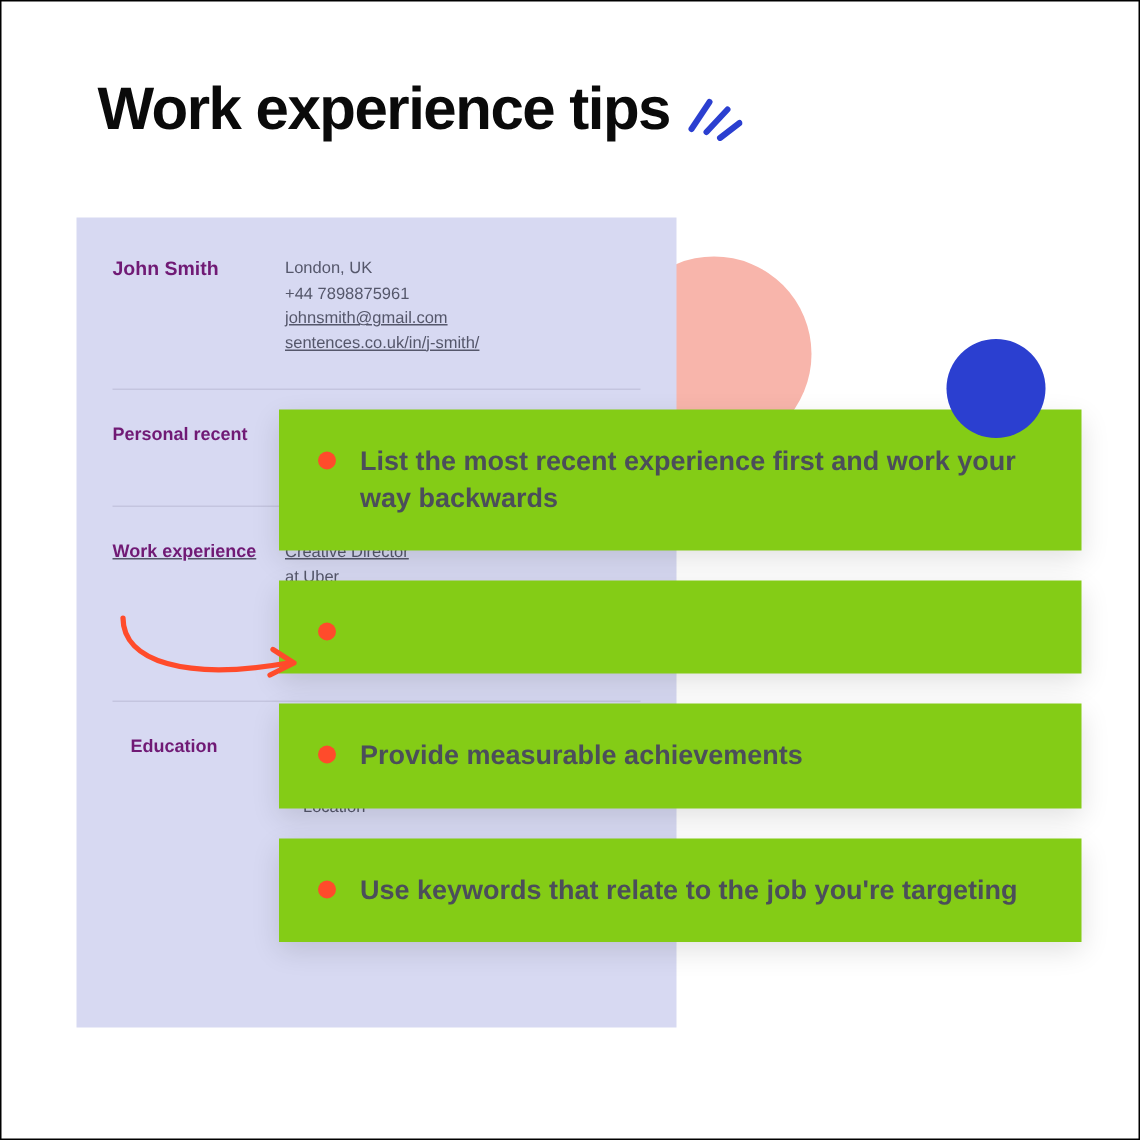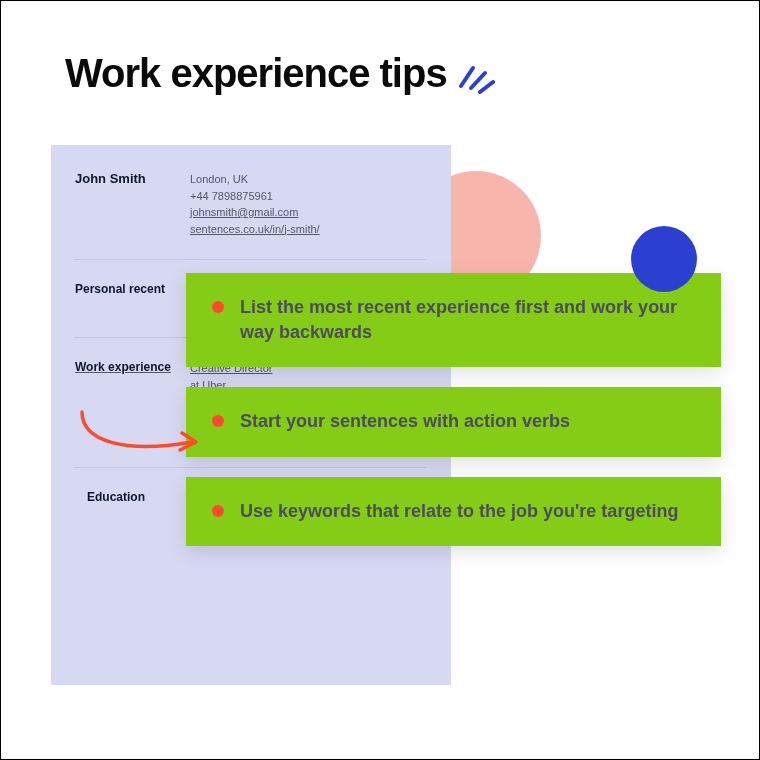--- a/index.html
+++ b/index.html
@@ -51,21 +51,21 @@
     .resume-row {
       display: flex;
       border-bottom: 1px solid rgba(120,120,150,0.2);
       padding: 22px 0;
     }
     .resume-row.first { padding-top: 0; }
     .resume-left {
       width: 115px;
       font-weight: 700;
       font-size: 12px;
-      color: #0f172a;
+      color: #701a75;
       flex-shrink: 0;
     }
     .resume-right {
       flex: 1;
       font-size: 11px;
       line-height: 1.5;
       color: #55576b;
     }
     .resume-right .underlined { text-decoration: underline; }
     .resume-name { font-size: 13px; font-weight: 700; }
@@ -182,20 +182,23 @@
     <path d="M108 27 L122 36 L106 44" stroke="#ff4b2b" stroke-width="3.5" fill="none" stroke-linecap="round" stroke-linejoin="round"></path>
   </svg>
 
   <div class="tips">
     <div class="tip-card">
       <div class="tip-dot"></div>
       <div class="tip-text">List the most recent experience first and work your way backwards</div>
     </div>
     <div class="tip-card">
       <div class="tip-dot"></div>
-      <div class="tip-text">Start your sentences with action verbs</div>
+    </div>
+    <div class="tip-card">
+      <div class="tip-dot"></div>
+      <div class="tip-text">Provide measurable achievements</div>
     </div>
     <div class="tip-card">
       <div class="tip-dot"></div>
       <div class="tip-text">Use keywords that relate to the job you're targeting</div>
     </div>
   </div>
 </div>
 
 </body></html>

